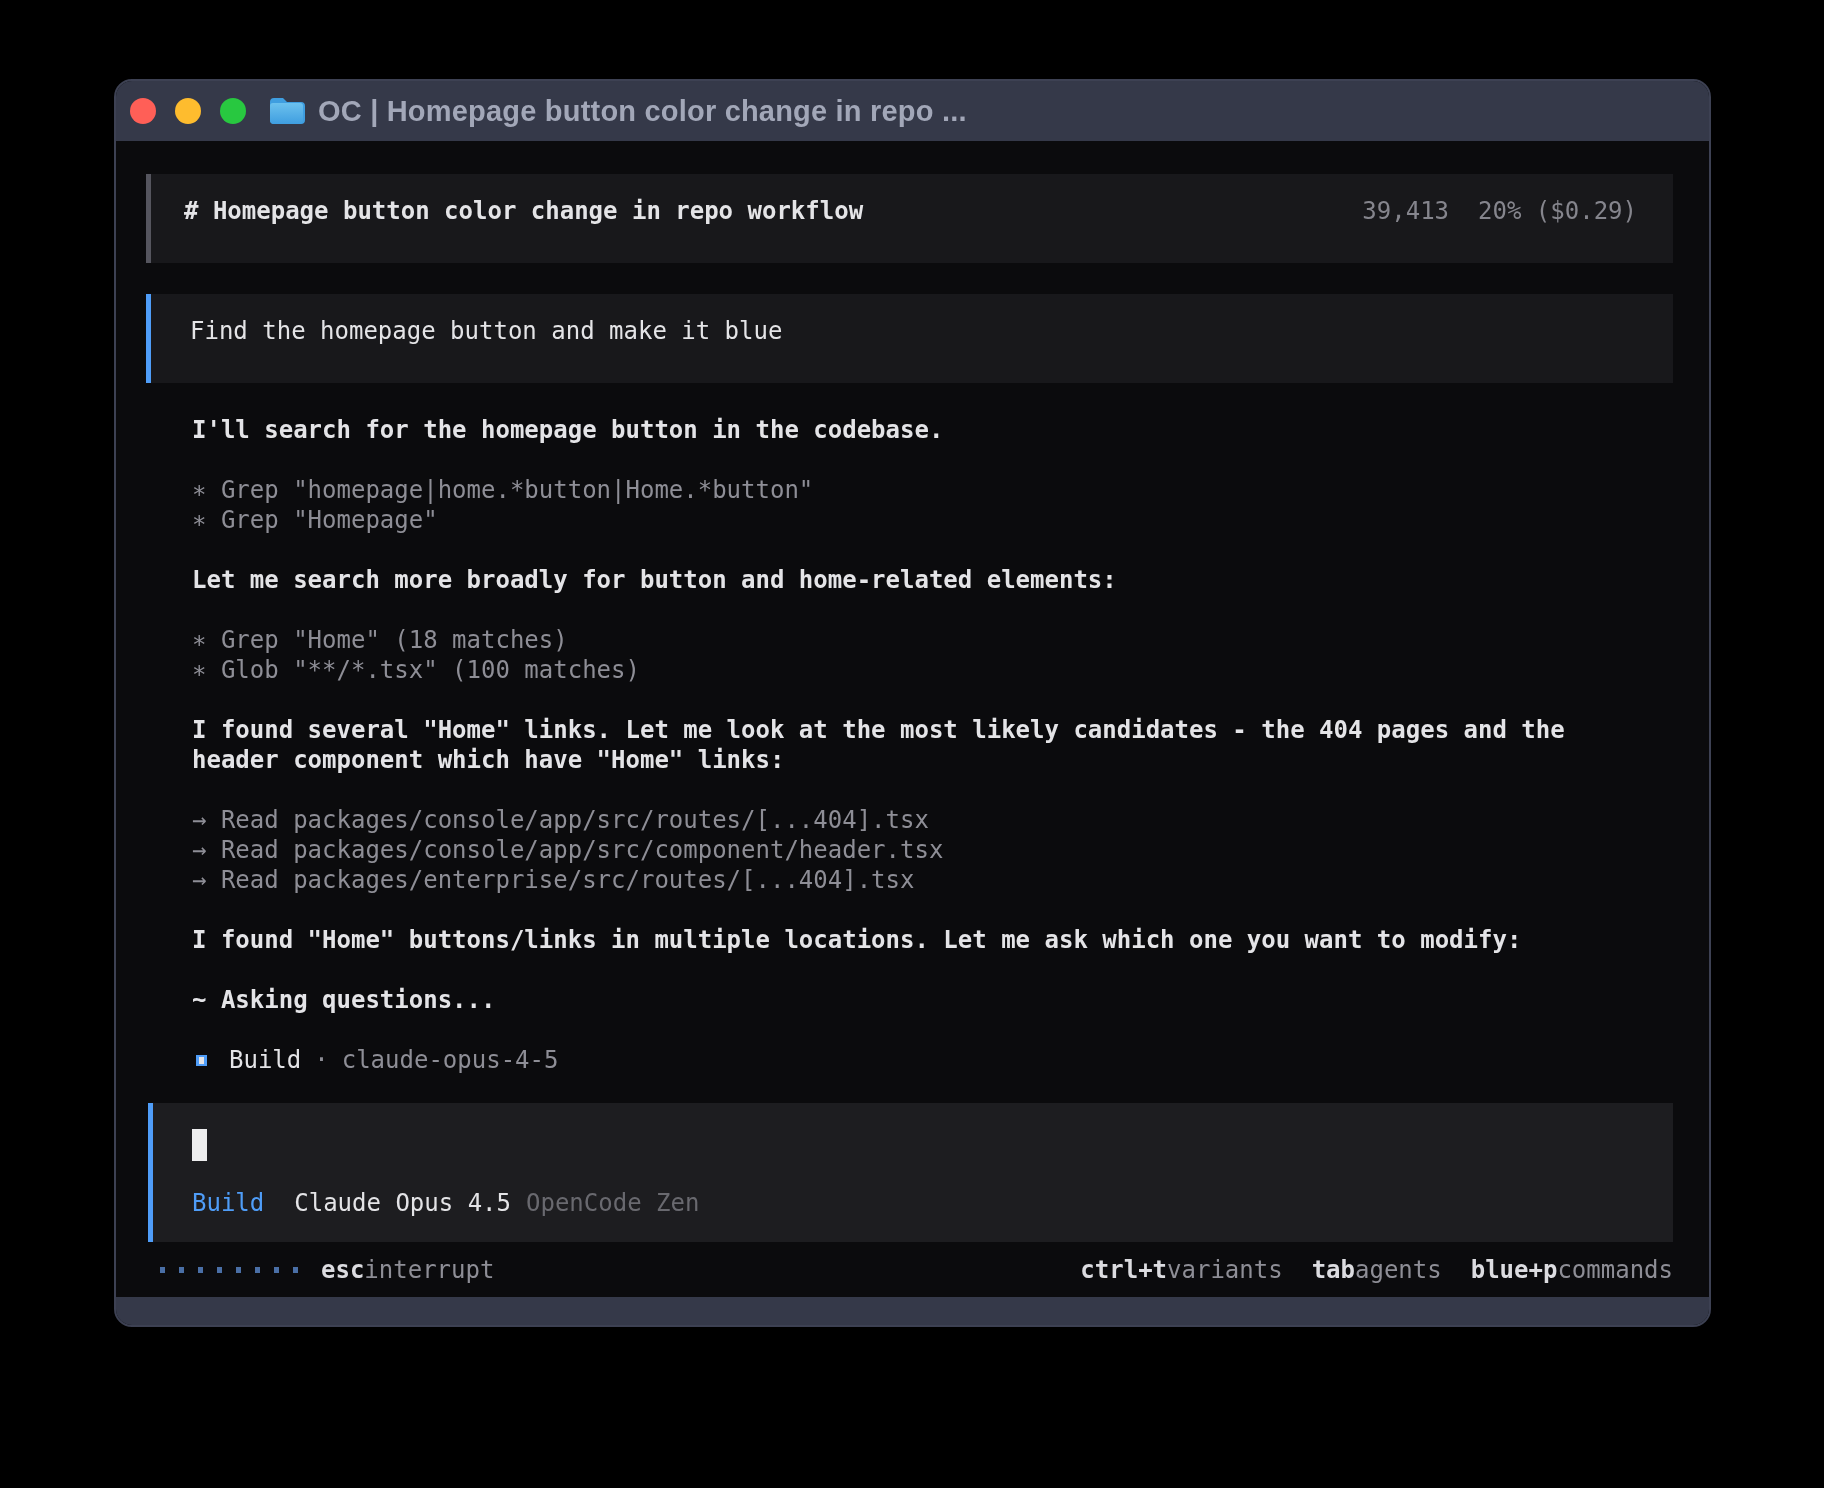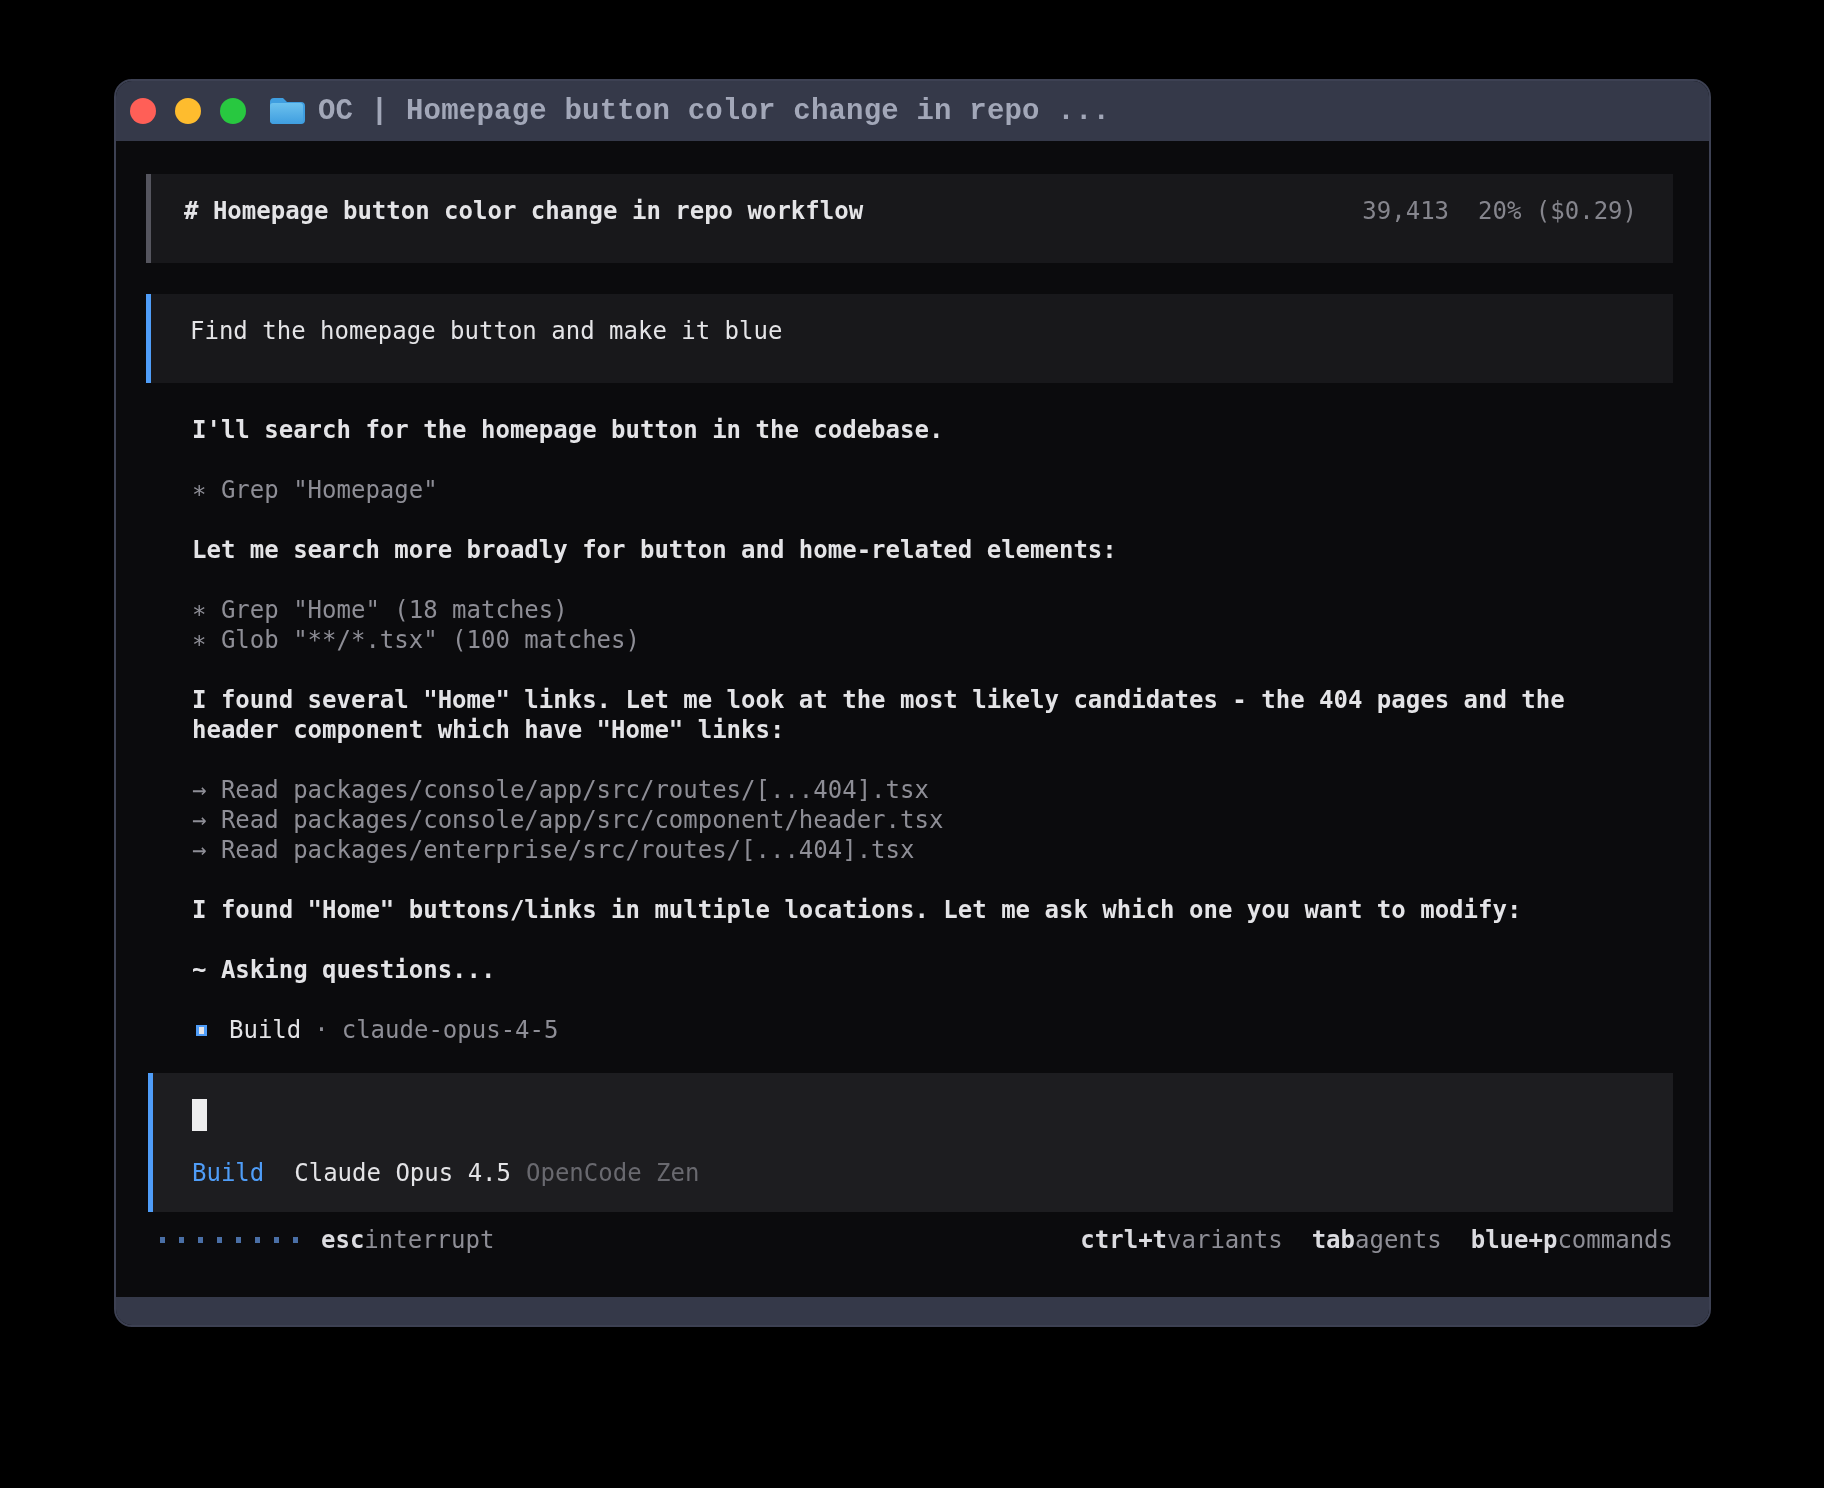--- a/index.html
+++ b/index.html
@@ -22,21 +22,21 @@
   .titlebar{
     height:60px;flex:0 0 60px;background:var(--titlebar_bg);
     display:flex;align-items:center;padding:0 20px 0 14px;
   }
   .traffic{width:26px;height:26px;border-radius:50%;border:none;margin-right:19px;flex:0 0 auto;}
   .traffic.red{background:var(--traffic_red);}
   .traffic.yellow{background:var(--traffic_yellow);}
   .traffic.green{background:var(--traffic_green);}
   .folder-icon{margin-left:3px;margin-right:13px;flex:0 0 auto;display:block;}
   .window-title{
-    font-family:Liberation Mono, monospace;
+    font-family:Liberation Sans, sans-serif;
     font-weight:bold;font-size:29px;color:var(--titlebar_text);
     white-space:nowrap;letter-spacing:0.2px;text-align:right;
   }
 
   
   .terminal{flex:1 1 auto;display:flex;flex-direction:column;background:var(--window_bg);font-size:24px;}
 
   .session-header{
     margin:33px 36px 0 30px;height:89px;
     background:var(--block_bg);border-left:5px solid var(--header_border);
@@ -130,20 +130,21 @@
       <span class="session-stats"><span>39,413</span><span class="gap"></span><span>20% ($0.29)</span></span>
     </div>
 
     <div class="user-message">
       <span class="msg">Find the homepage button and make it blue</span>
     </div>
 
     <div class="transcript">
         <div class="line text">I'll search for the homepage button in the codebase.</div>
         <div class="line blank"></div>
+        <div class="line tool">∗ Grep "homepage|home.*button|Home.*button"</div>
         <div class="line tool">∗ Grep "Homepage"</div>
         <div class="line blank"></div>
         <div class="line text">Let me search more broadly for button and home-related elements:</div>
         <div class="line blank"></div>
         <div class="line tool">∗ Grep "Home" (18 matches)</div>
         <div class="line tool">∗ Glob "**/*.tsx" (100 matches)</div>
         <div class="line blank"></div>
         <div class="line text">I found several "Home" links. Let me look at the most likely candidates - the 404 pages and the</div>
         <div class="line text">header component which have "Home" links:</div>
         <div class="line blank"></div>

